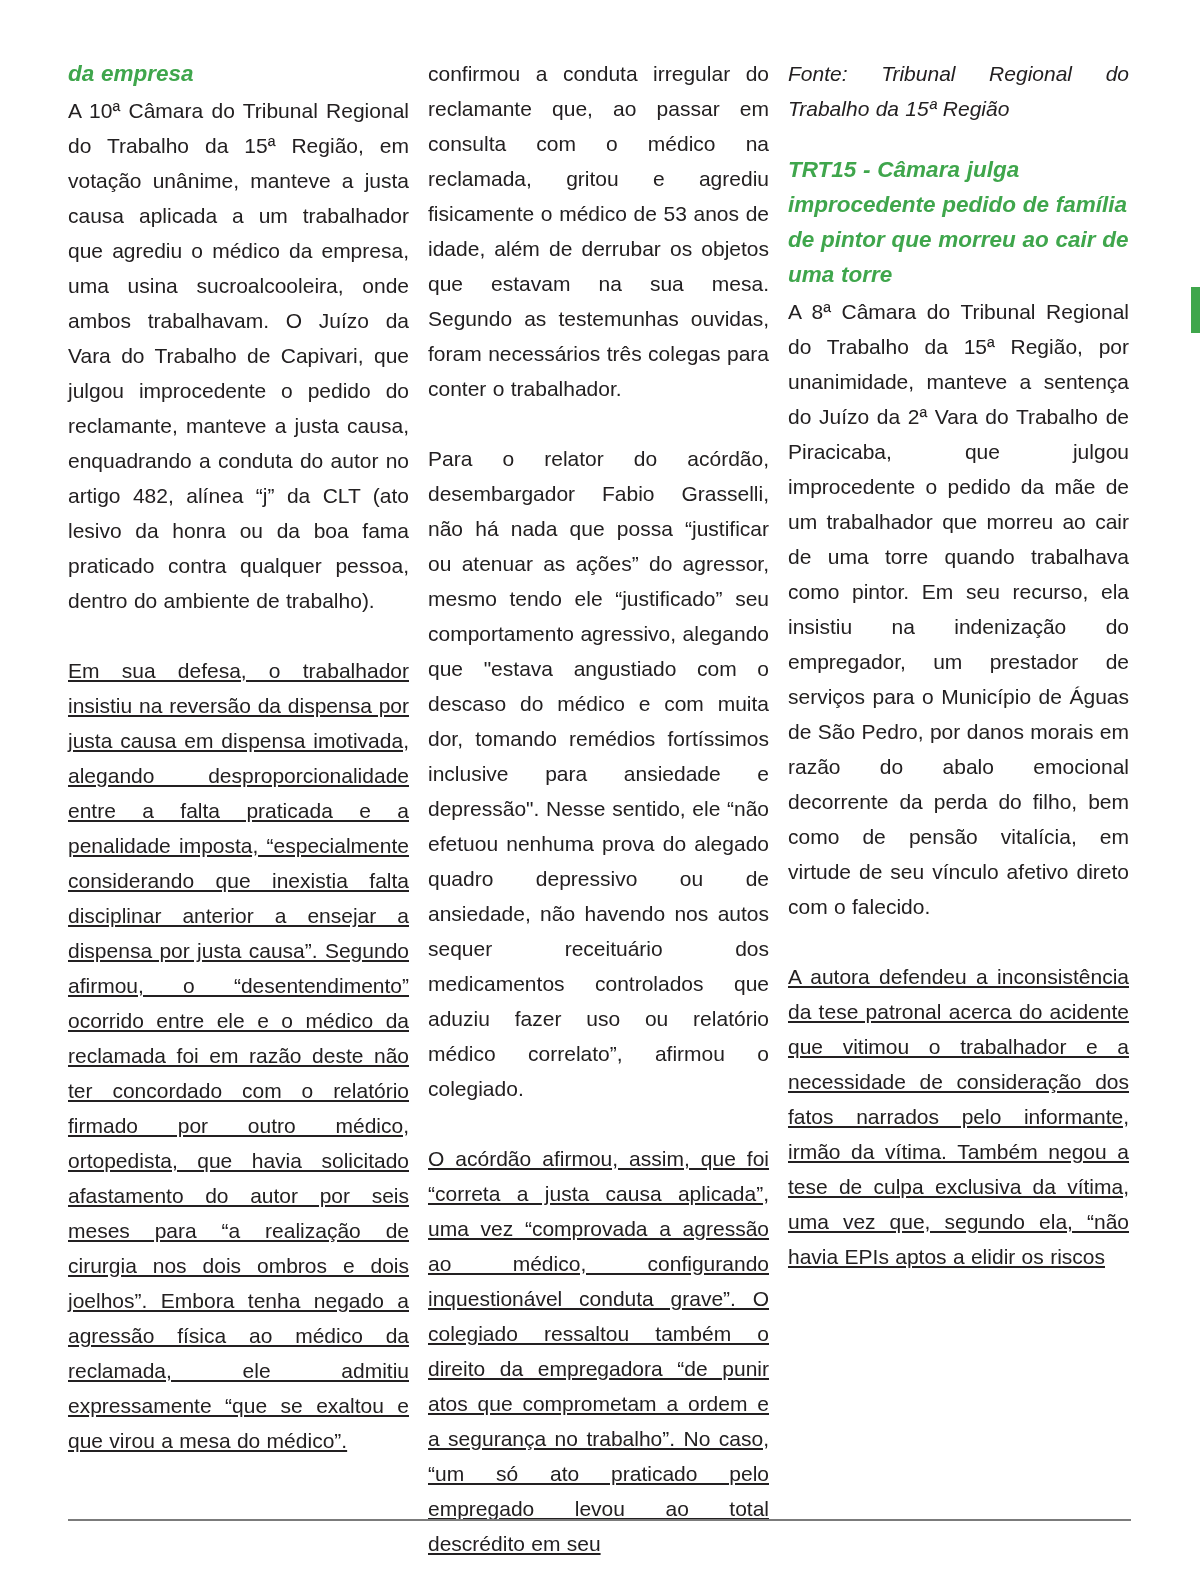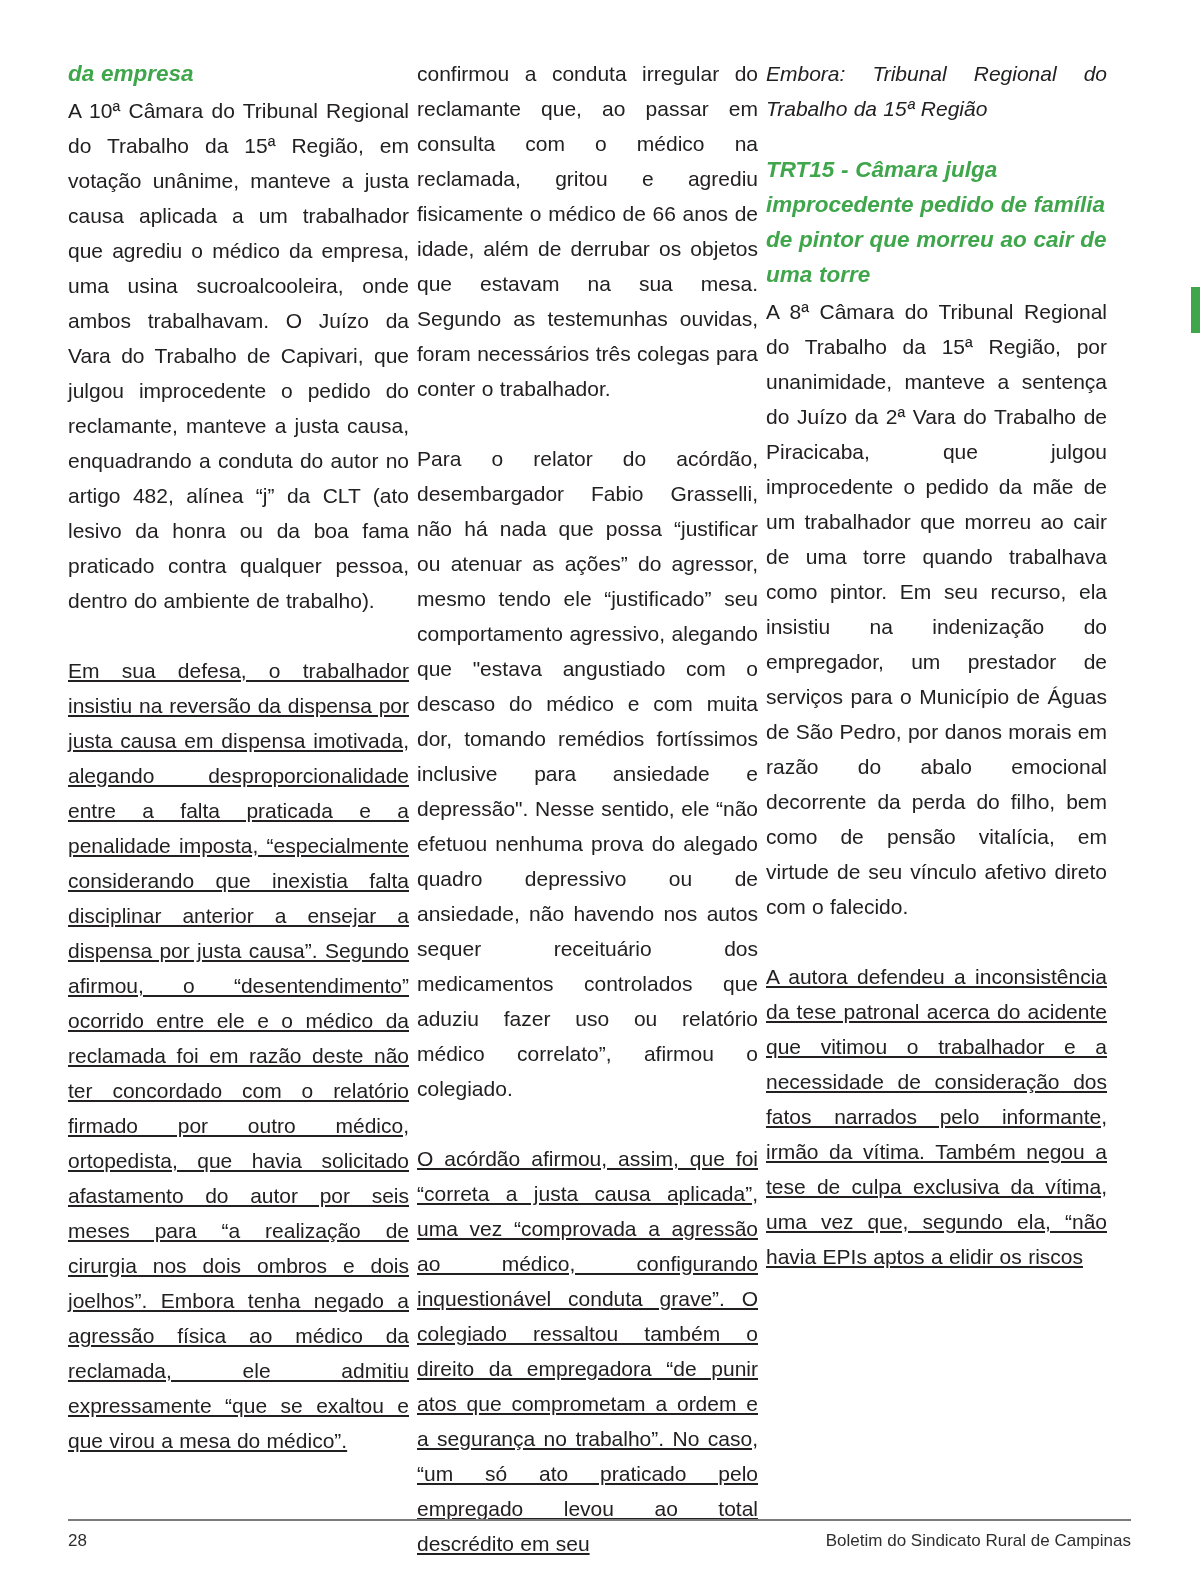--- a/index.html
+++ b/index.html
@@ -1,21 +1,21 @@
 <!DOCTYPE html>
 <html lang="pt-BR"><head>
 <meta charset="utf-8">
 <style>
   html,body{margin:0;padding:0;background:#ffffff;}
   .page{
     position:relative;width:1200px;height:1581px;background:#ffffff;overflow:hidden;
     font-family:"Liberation Sans","DejaVu Sans",sans-serif;color:#232021;
   }
   .content{
-    position:absolute;left:68px;top:56px;display:flex;gap:8px;
+    position:absolute;left:68px;top:56px;display:flex;gap:19px;
   }
   .col{
     width:341px;font-size:21px;line-height:35px;text-align:justify;
     hyphens:auto;-webkit-hyphens:auto;word-spacing:0.5px;
   }
   .col p{margin:0 0 35px 0;}
   .col p:last-child{margin-bottom:12px;text-decoration:underline;}
   h2.green-heading{
     margin:0 0 2px 0;font-size:22.5px;line-height:35px;font-weight:bold;font-style:italic;
     color:#3FA64C;text-align:left;
@@ -43,34 +43,30 @@
 
   <div class="content">
 
     <div class="col">
       <h2 class="green-heading">da empresa</h2>
       <p>A 10ª Câmara do Tribunal Regional do Trabalho da 15ª Região, em votação unânime, manteve a justa causa aplicada a um trabalhador que agrediu o médico da empresa, uma usina sucroalcooleira, onde ambos trabalhavam. O Juízo da Vara do Trabalho de Capivari, que julgou improcedente o pedido do reclamante, manteve a justa causa, enquadrando a conduta do autor no artigo 482, alínea “j” da CLT (ato lesivo da honra ou da boa fama praticado contra qualquer pessoa, dentro do ambiente de trabalho).</p>
       <p>Em sua defesa, o trabalhador insistiu na reversão da dispensa por justa causa em dispensa imotivada, alegando desproporcionalidade entre a falta praticada e a penalidade imposta, “especialmente considerando que inexistia falta disciplinar anterior a ensejar a dispensa por justa causa”. Segundo afirmou, o “desentendimento” ocorrido entre ele e o médico da reclamada foi em razão deste não ter concordado com o relatório firmado por outro médico, ortopedista, que havia solicitado afastamento do autor por seis meses para “a realização de cirurgia nos dois ombros e dois joelhos”. Embora tenha negado a agressão física ao médico da reclamada, ele admitiu expressamente “que se exaltou e que virou a mesa do médico”.</p>
     </div>
 
     <div class="col">
-      <p>confirmou a conduta irregular do reclamante que, ao passar em consulta com o médico na reclamada, gritou e agrediu fisicamente o médico de 66 anos de idade, além de derrubar os objetos que estavam na sua mesa. Segundo as testemunhas ouvidas, foram necessários três colegas para conter o trabalhador.</p>
+      <p>confirmou a conduta irregular do reclamante que, ao passar em consulta com o médico na reclamada, gritou e agrediu fisicamente o médico de 53 anos de idade, além de derrubar os objetos que estavam na sua mesa. Segundo as testemunhas ouvidas, foram necessários três colegas para conter o trabalhador.</p>
       <p>Para o relator do acórdão, desembargador Fabio Grasselli, não há nada que possa “justificar ou atenuar as ações” do agressor, mesmo tendo ele “justificado” seu comportamento agressivo, alegando que "estava angustiado com o descaso do médico e com muita dor, tomando remédios fortíssimos inclusive para ansiedade e depressão". Nesse sentido, ele “não efetuou nenhuma prova do alegado quadro depressivo ou de ansiedade, não havendo nos autos sequer receituário dos medicamentos controlados que aduziu fazer uso ou relatório médico correlato”, afirmou o colegiado.</p>
       <p>O acórdão afirmou, assim, que foi “correta a justa causa aplicada”, uma vez “comprovada a agressão ao médico, configurando inquestionável conduta grave”. O colegiado ressaltou também o direito da empregadora “de punir atos que comprometam a ordem e a segurança no trabalho”. No caso, “um só ato praticado pelo empregado levou ao total descrédito em seu</p>
     </div>
 
     <div class="col">
-      <p class="source">Embora: Tribunal Regional do Trabalho da 15ª Região</p>
+      <p class="source">Fonte: Tribunal Regional do Trabalho da 15ª Região</p>
       <h2 class="green-heading heading-trt">TRT15 - Câmara julga improcedente pedido de família de pintor que morreu ao cair de uma torre</h2>
       <p>A 8ª Câmara do Tribunal Regional do Trabalho da 15ª Região, por unanimidade, manteve a sentença do Juízo da 2ª Vara do Trabalho de Piracicaba, que julgou improcedente o pedido da mãe de um trabalhador que morreu ao cair de uma torre quando trabalhava como pintor. Em seu recurso, ela insistiu na indenização do empregador, um prestador de serviços para o Município de Águas de São Pedro, por danos morais em razão do abalo emocional decorrente da perda do filho, bem como de pensão vitalícia, em virtude de seu vínculo afetivo direto com o falecido.</p>
       <p>A autora defendeu a inconsistência da tese patronal acerca do acidente que vitimou o trabalhador e a necessidade de consideração dos fatos narrados pelo informante, irmão da vítima. Também negou a tese de culpa exclusiva da vítima, uma vez que, segundo ela, “não havia EPIs aptos a elidir os riscos</p>
     </div>
 
   </div>
 
   <div class="footer-rule"></div>
 
-  <div class="footer">
-    <span>28</span>
-    <span>Boletim do Sindicato Rural de Campinas</span>
-  </div>
 
 </div>
 
 </body></html>

